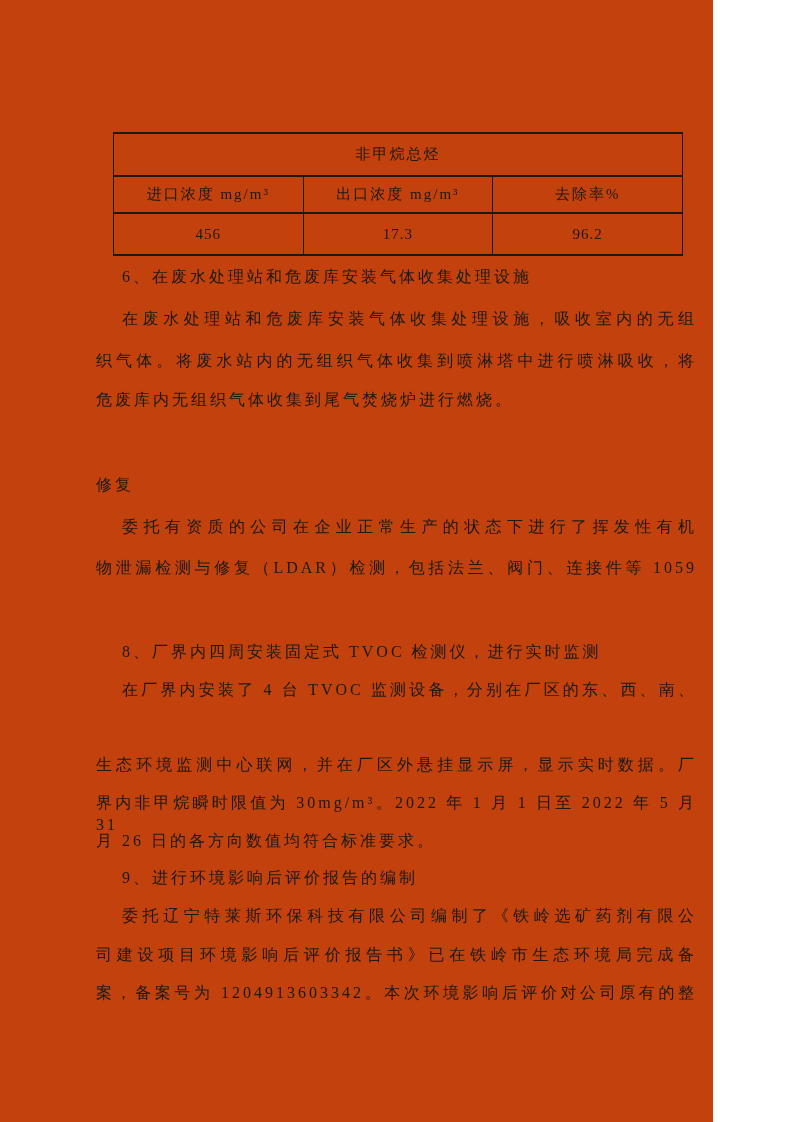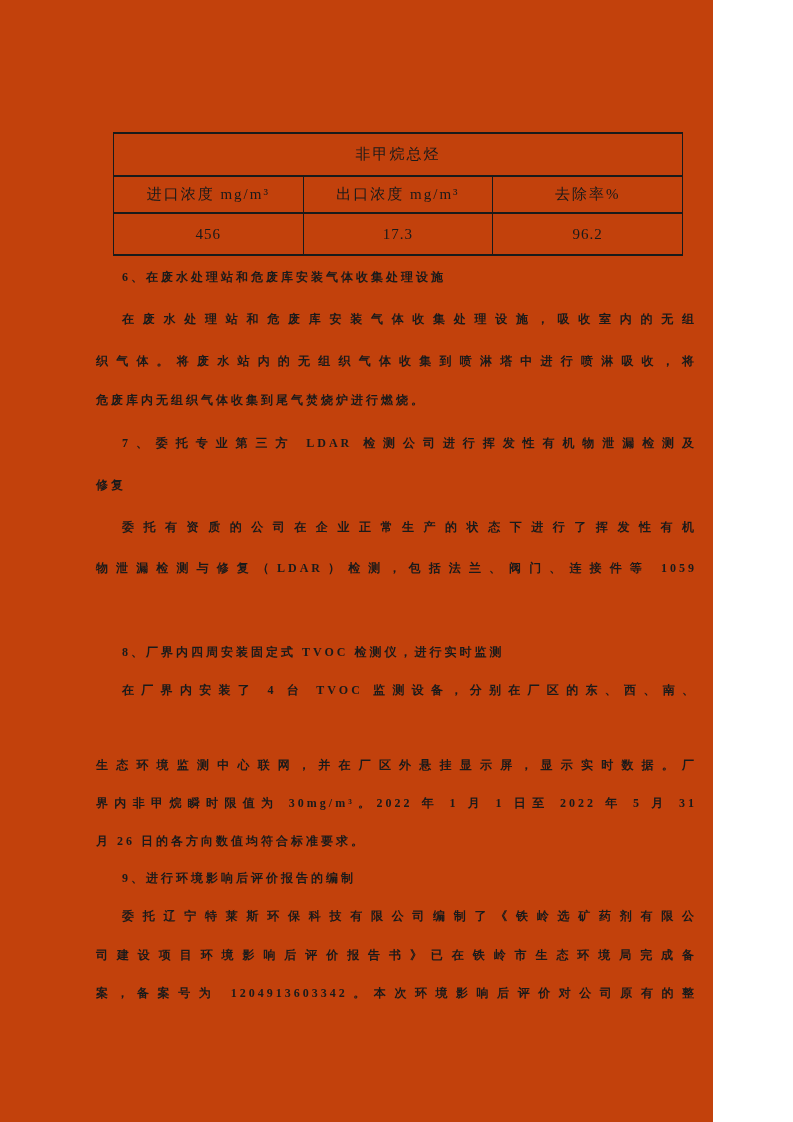--- a/index.html
+++ b/index.html
@@ -36,25 +36,24 @@
   .data-table tr.r-head  td { height: 35px; }
   .data-table tr.r-val   td { height: 40px; letter-spacing: 1px; }
 
   
   .line {
     position: absolute;
     left: 96px;
     width: 601px;
     height: 22px;
     line-height: 22px;
-    font-size: 12px;
+    font-size: 16px;
     letter-spacing: 3px;
     white-space: nowrap;
     text-align: left;
-    font-weight: bold;
   }
   .line.full {
     white-space: normal;
     text-align: justify;
     text-align-last: justify;
   }
   .line.ind { text-indent: 26px; }
 </style>
 </head>
 <body>
@@ -77,21 +76,20 @@
       <td>96.2</td>
     </tr>
   </tbody>
     </table>
 
   <div class="line ind" style="top:266px">6、在废水处理站和危废库安装气体收集处理设施</div>
   <div class="line ind full" style="top:308px">在废水处理站和危废库安装气体收集处理设施，吸收室内的无组</div>
   <div class="line full" style="top:350px">织气体。将废水站内的无组织气体收集到喷淋塔中进行喷淋吸收，将</div>
   <div class="line" style="top:389px">危废库内无组织气体收集到尾气焚烧炉进行燃烧。</div>
 
-  <div class="line ind full" style="top:432px">7、委托专业第三方 LDAR 检测公司进行挥发性有机物泄漏检测及</div>
   <div class="line" style="top:474px">修复</div>
   <div class="line ind full" style="top:516px">委托有资质的公司在企业正常生产的状态下进行了挥发性有机</div>
   <div class="line full" style="top:557px">物泄漏检测与修复（LDAR）检测，包括法兰、阀门、连接件等 1059</div>
 
   <div class="line ind" style="top:641px">8、厂界内四周安装固定式 TVOC 检测仪，进行实时监测</div>
   <div class="line ind full" style="top:679px">在厂界内安装了 4 台 TVOC 监测设备，分别在厂区的东、西、南、</div>
   <div class="line full" style="top:754px">生态环境监测中心联网，并在厂区外悬挂显示屏，显示实时数据。厂</div>
   <div class="line full" style="top:792px">界内非甲烷瞬时限值为 30mg/m³。2022 年 1 月 1 日至 2022 年 5 月 31</div>
   <div class="line" style="top:830px">月 26 日的各方向数值均符合标准要求。</div>
 

